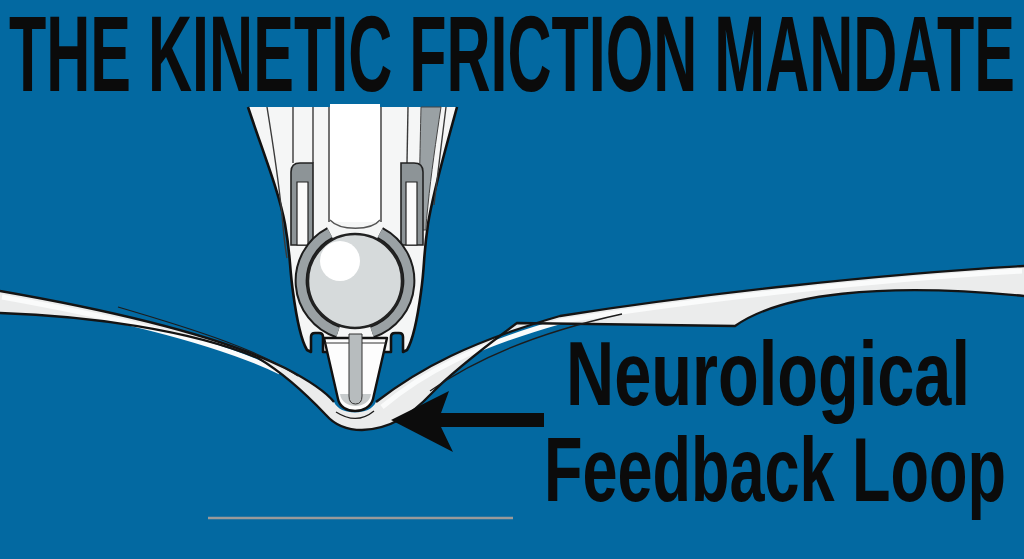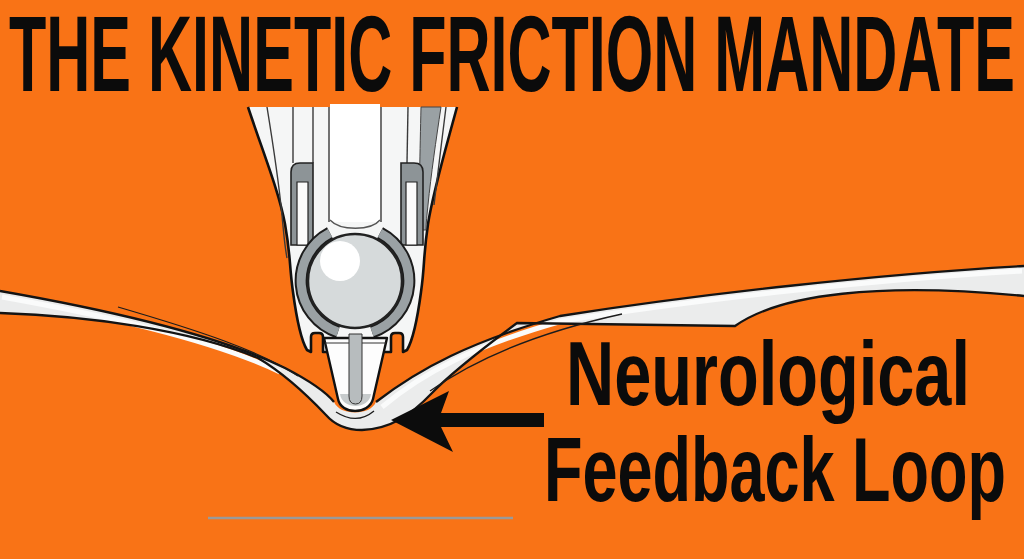--- a/index.html
+++ b/index.html
@@ -1,19 +1,19 @@
 <!DOCTYPE html>
 <html><head>
 <meta charset="utf-8">
 <style>
   html,body{margin:0;padding:0;background:#ffffff;}
   .stage{
     position:relative;
     width:1024px;height:559px;
-    background:#f97316;
+    background:#0369a1;
     overflow:hidden;
     font-family:"Liberation Sans", sans-serif;
   }
   svg text{
     font-family:"Liberation Sans", sans-serif;
     font-weight:700;
     fill:#0b0b0b;
   }
 </style>
 </head>

